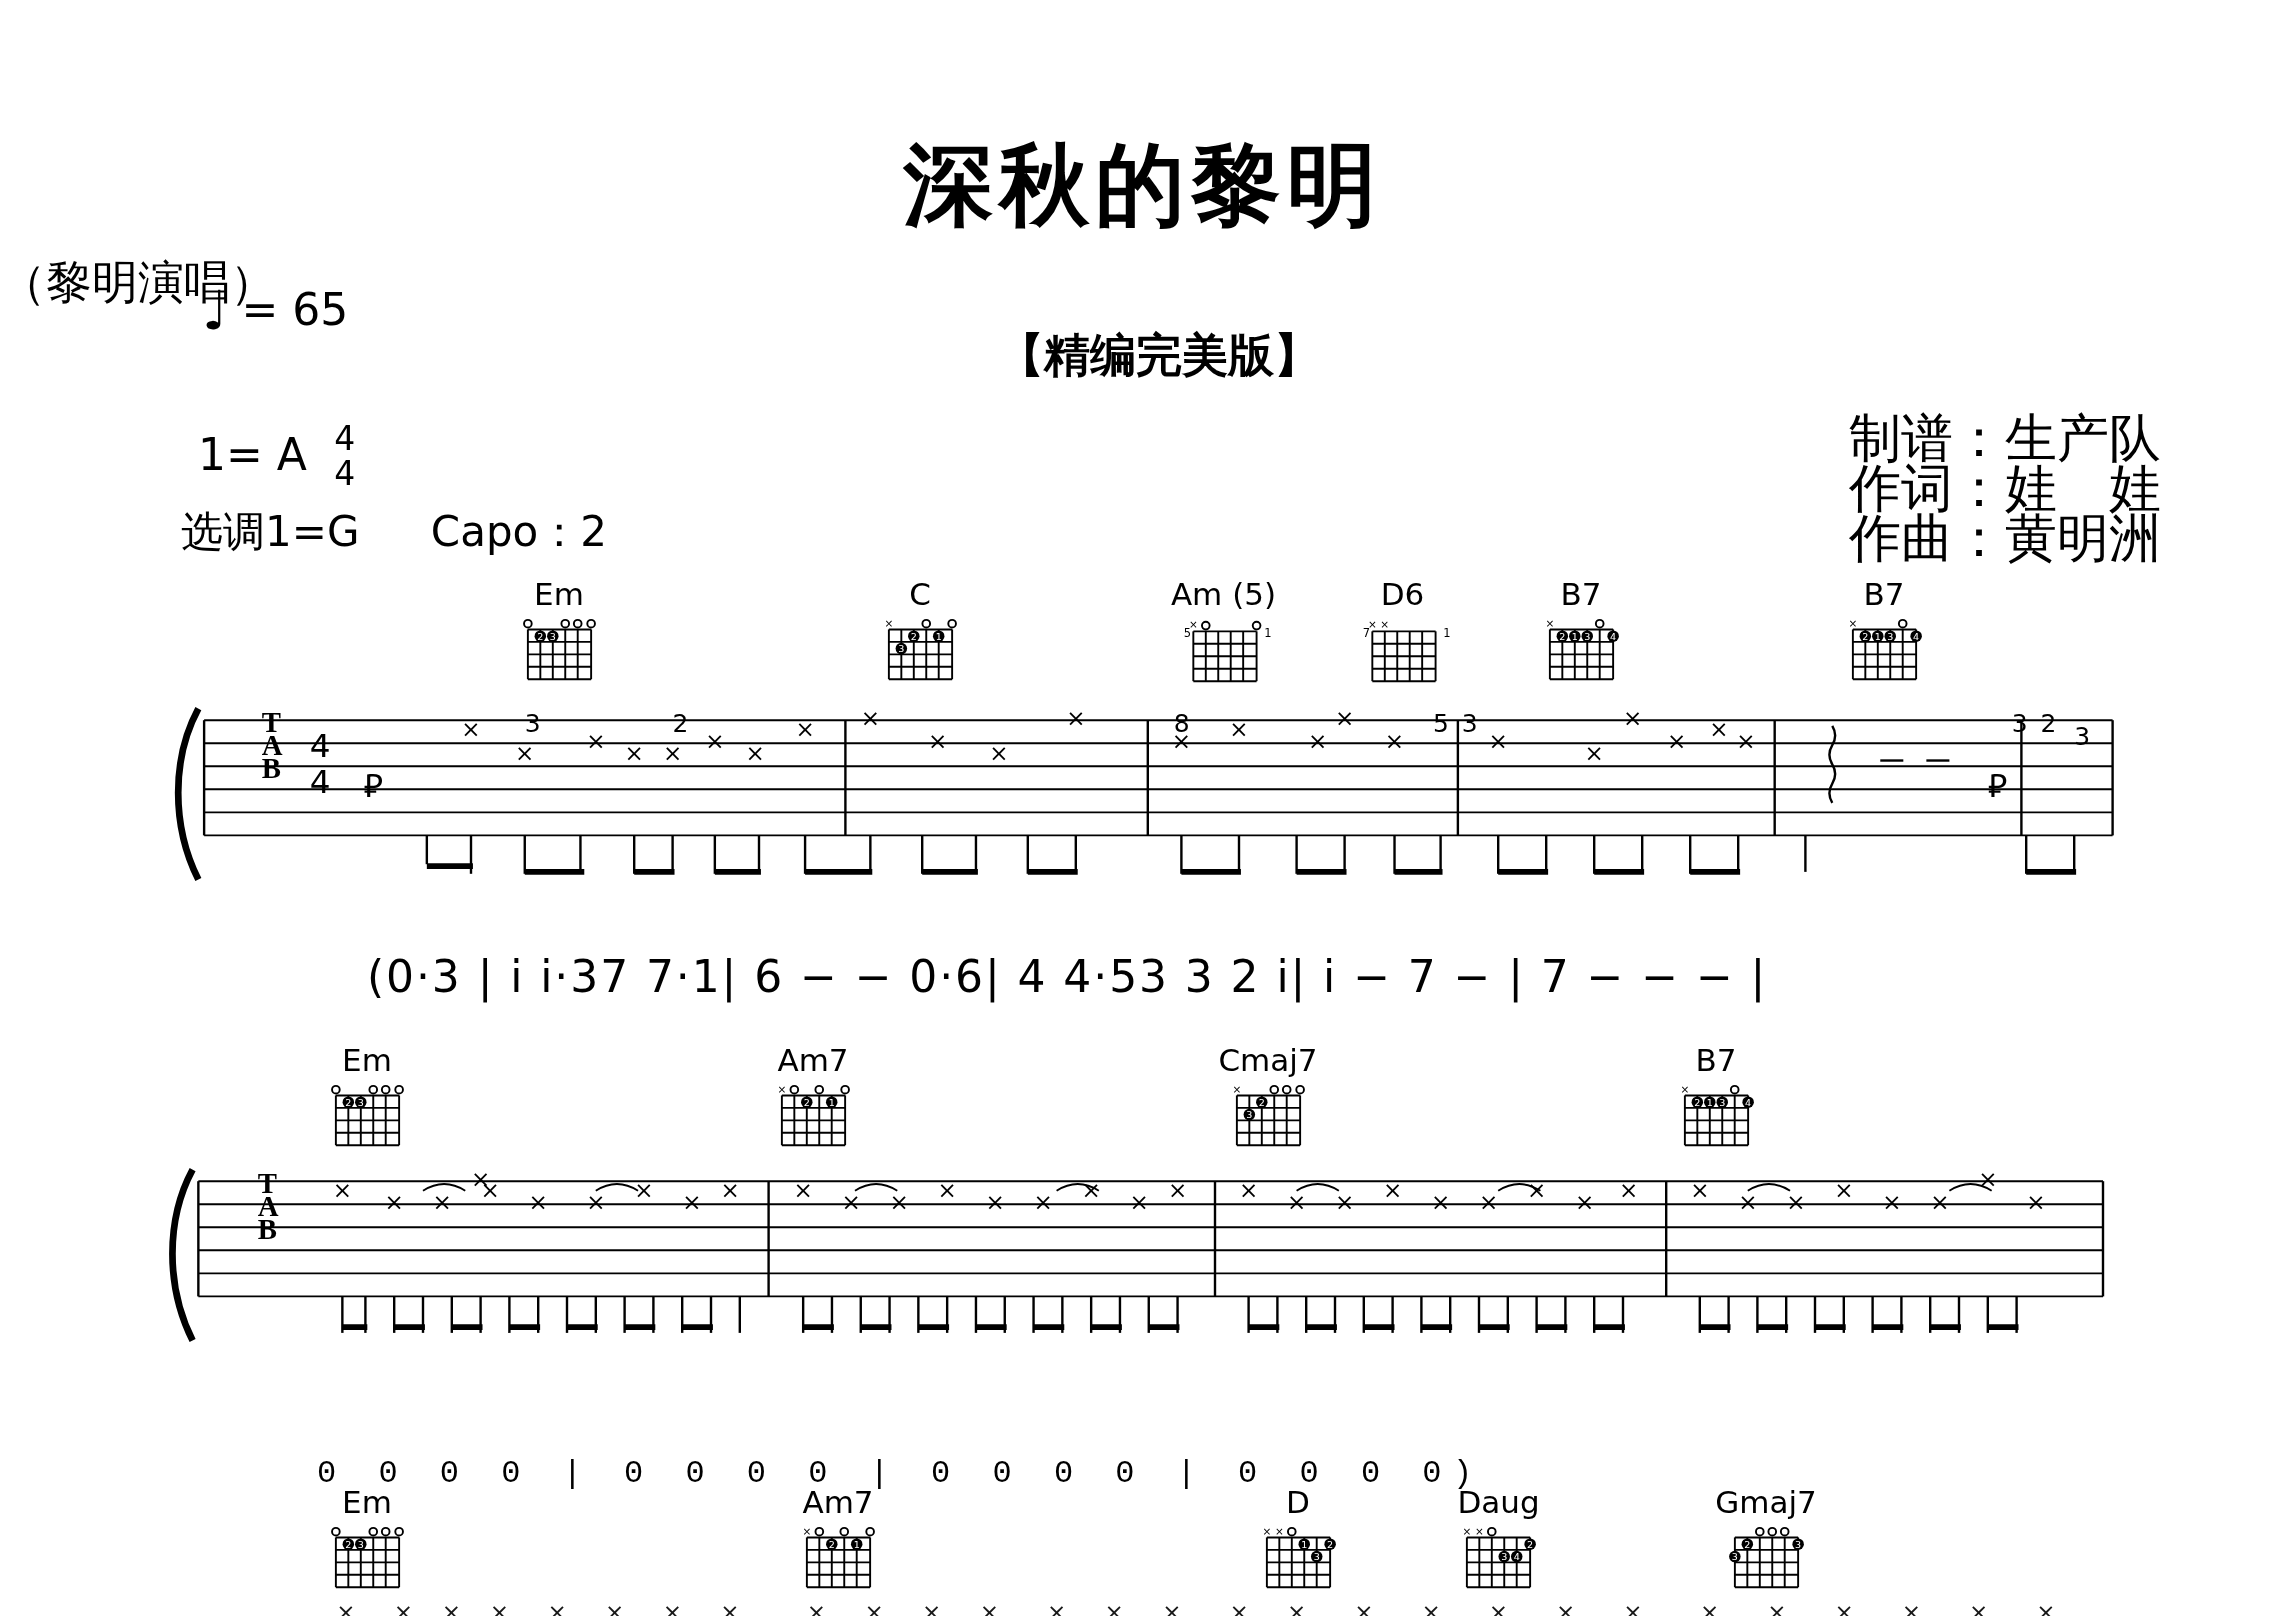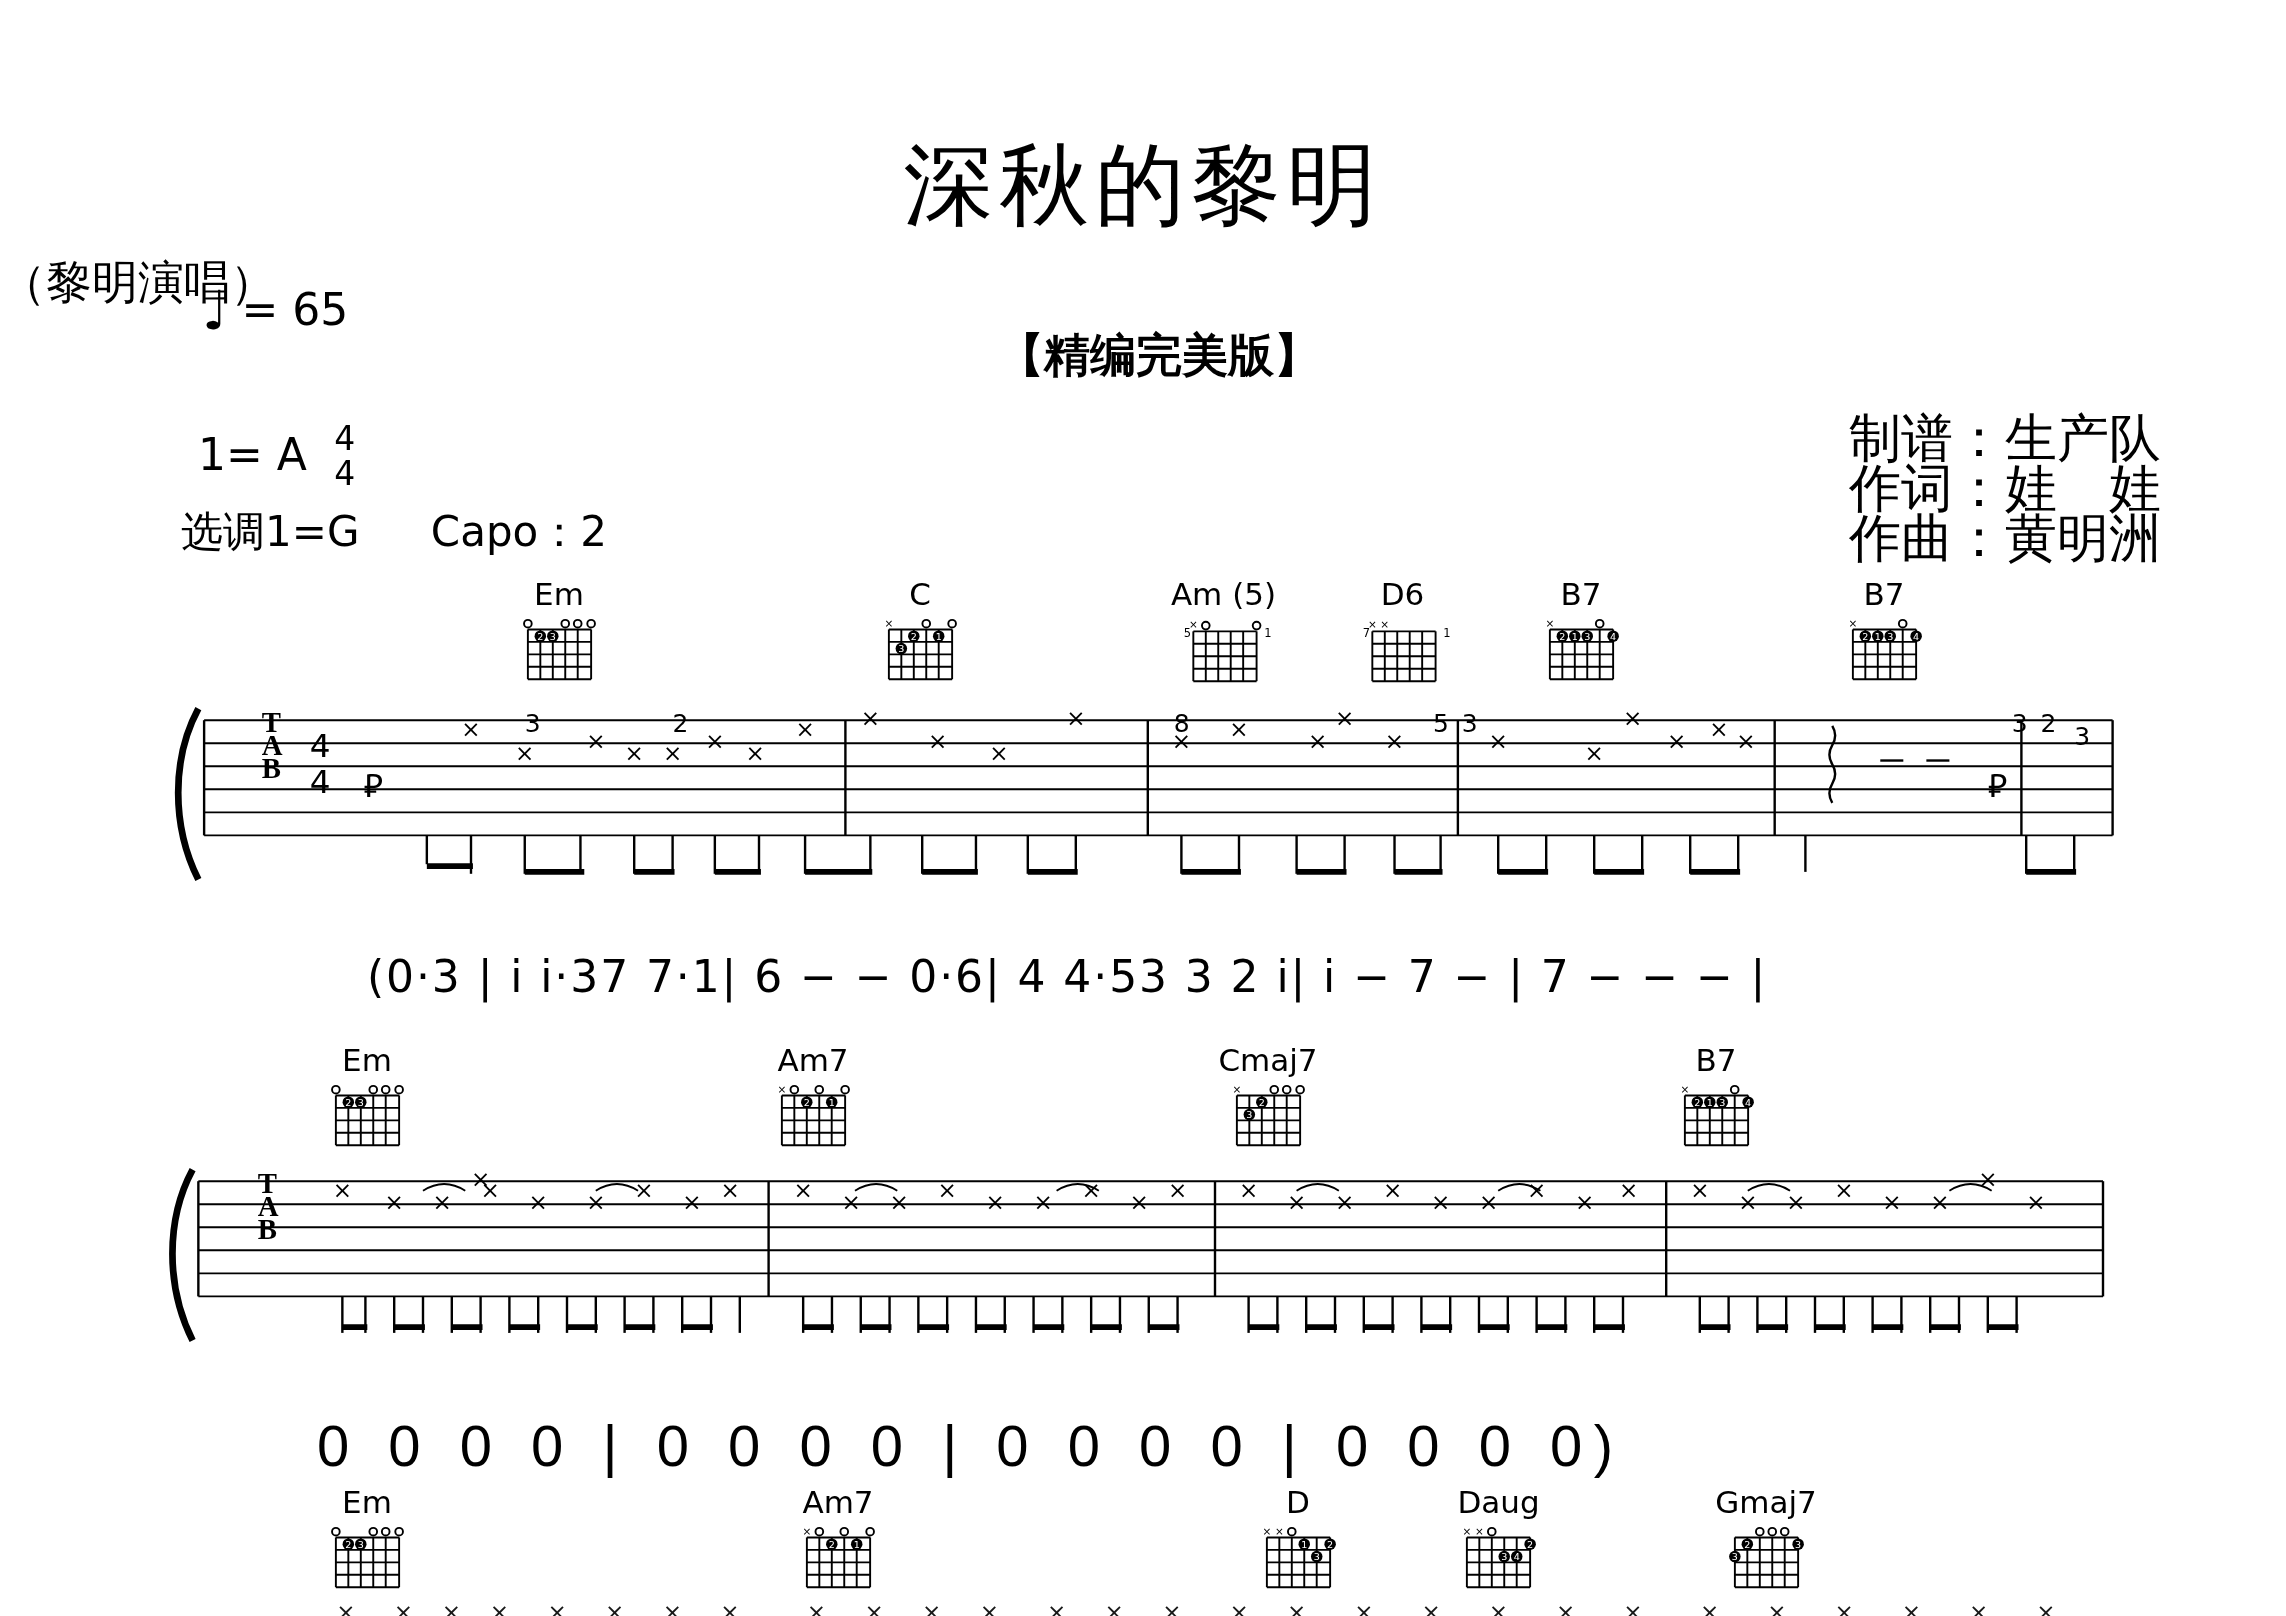--- a/index.html
+++ b/index.html
@@ -23,21 +23,21 @@
   }
 
   
   .title {
     position: absolute;
     top: 125px;
     left: 0;
     width: 2286px;
     text-align: center;
     font-size: 90px;
-    font-weight: normal;
+    font-weight: bold;
     letter-spacing: 5.8px;
     font-family: "DejaVu Sans", sans-serif;
   }
   .subtitle {
     position: absolute;
     top: 252px;
     left: 0;
     width: 2286px;
     text-align: left;
     font-size: 46px;
@@ -137,24 +137,25 @@
   
   .jianpu {
     position: absolute;
     font-family: "DejaVu Sans", sans-serif;
     font-size: 44px;
     white-space: nowrap;
     letter-spacing: 1.9px;
   }
   .jp2 {
     position: absolute;
-    font-family: Liberation Sans, sans-serif;
-    font-size: 58px;
+    font-family: Liberation Mono, monospace;
+    font-size: 32px;
     white-space: nowrap;
     letter-spacing: 11.5px;
+    margin-top: 43px;
   }
 </style>
 </head>
 <body>
 
 <div class="sheet">
 
   <div class="title">深秋的黎明</div>
   <div class="subtitle">（黎明演唱）</div>
   <div class="edition">【精编完美版】</div>

